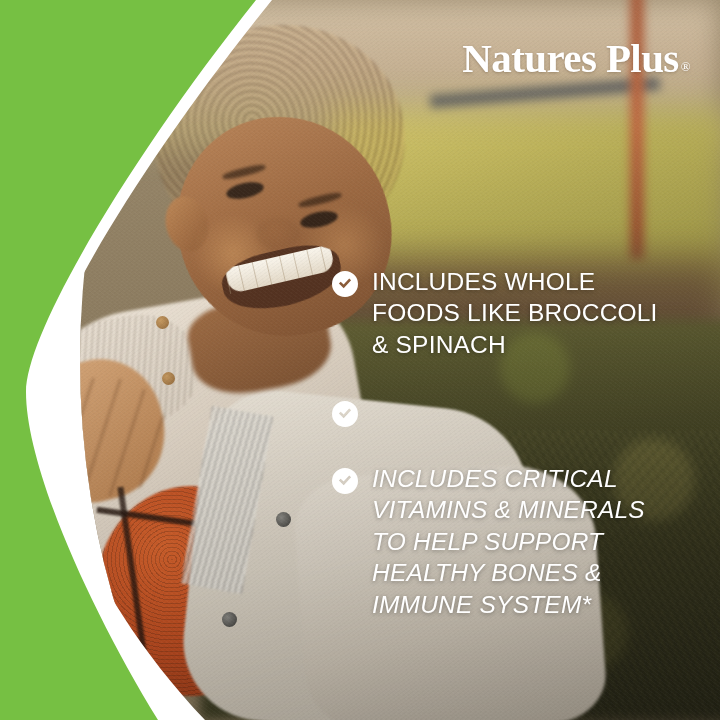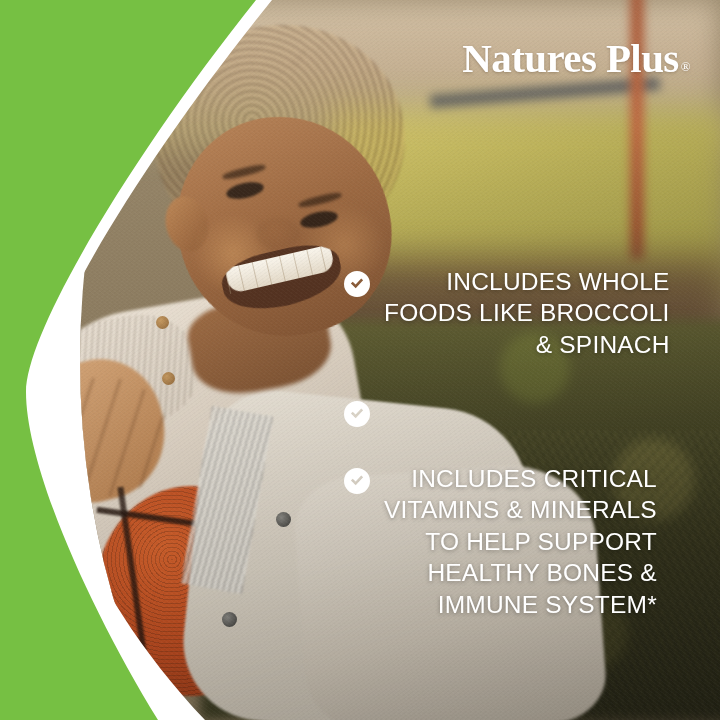--- a/index.html
+++ b/index.html
@@ -324,31 +324,30 @@
     font-size:13px;
     line-height:1;
     margin-left:2px;
     margin-top:22px;
     font-weight:400;
   }
 
   
   .bullets{
     position:absolute;
-    left:344px;
+    left:332px;
     top:266px;
     width:346px;
-    text-align:right;
   }
   .bullet{
     display:flex;
     align-items:flex-start;
     margin-bottom:36px;
   }
-  .bullet:last-child{margin-bottom:0;}
+  .bullet:last-child{margin-bottom:0;font-style:italic;}
   .check{
     flex:0 0 auto;
     width:26px; height:26px;
     margin-right:14px;
     margin-top:5px;
   }
   .btext{
     color:#ffffff;
     font-size:24.5px;
     font-weight:400;

